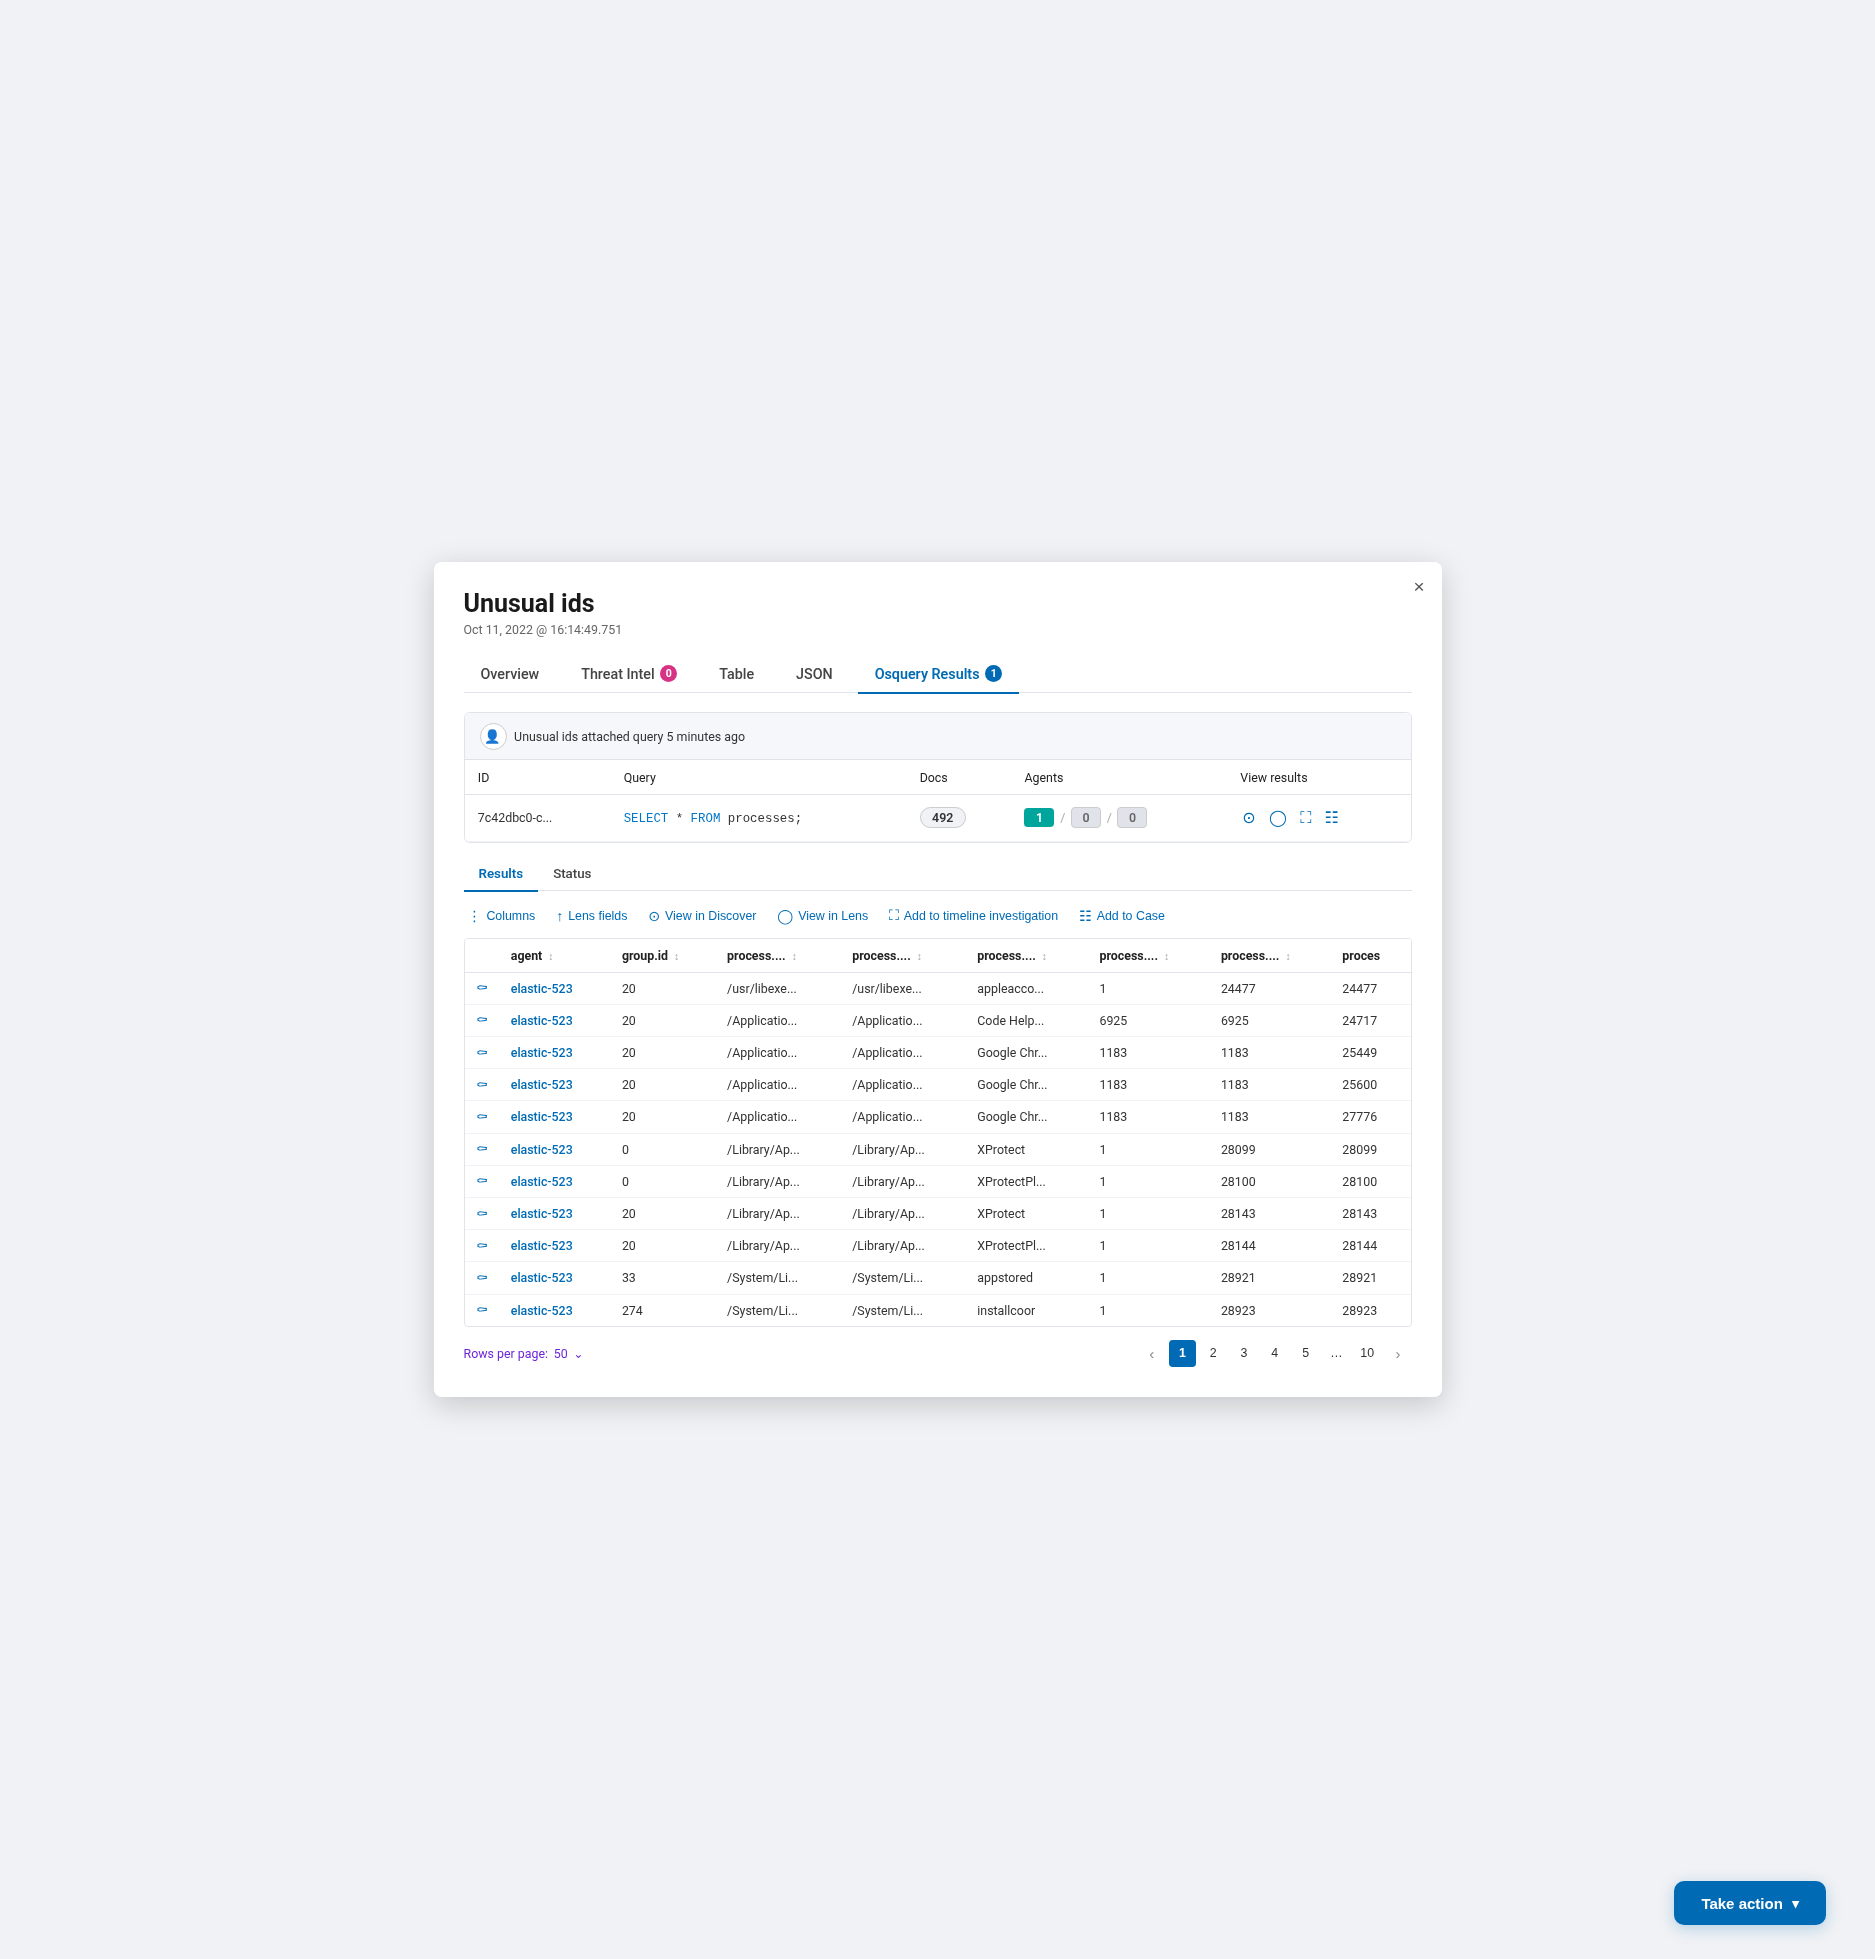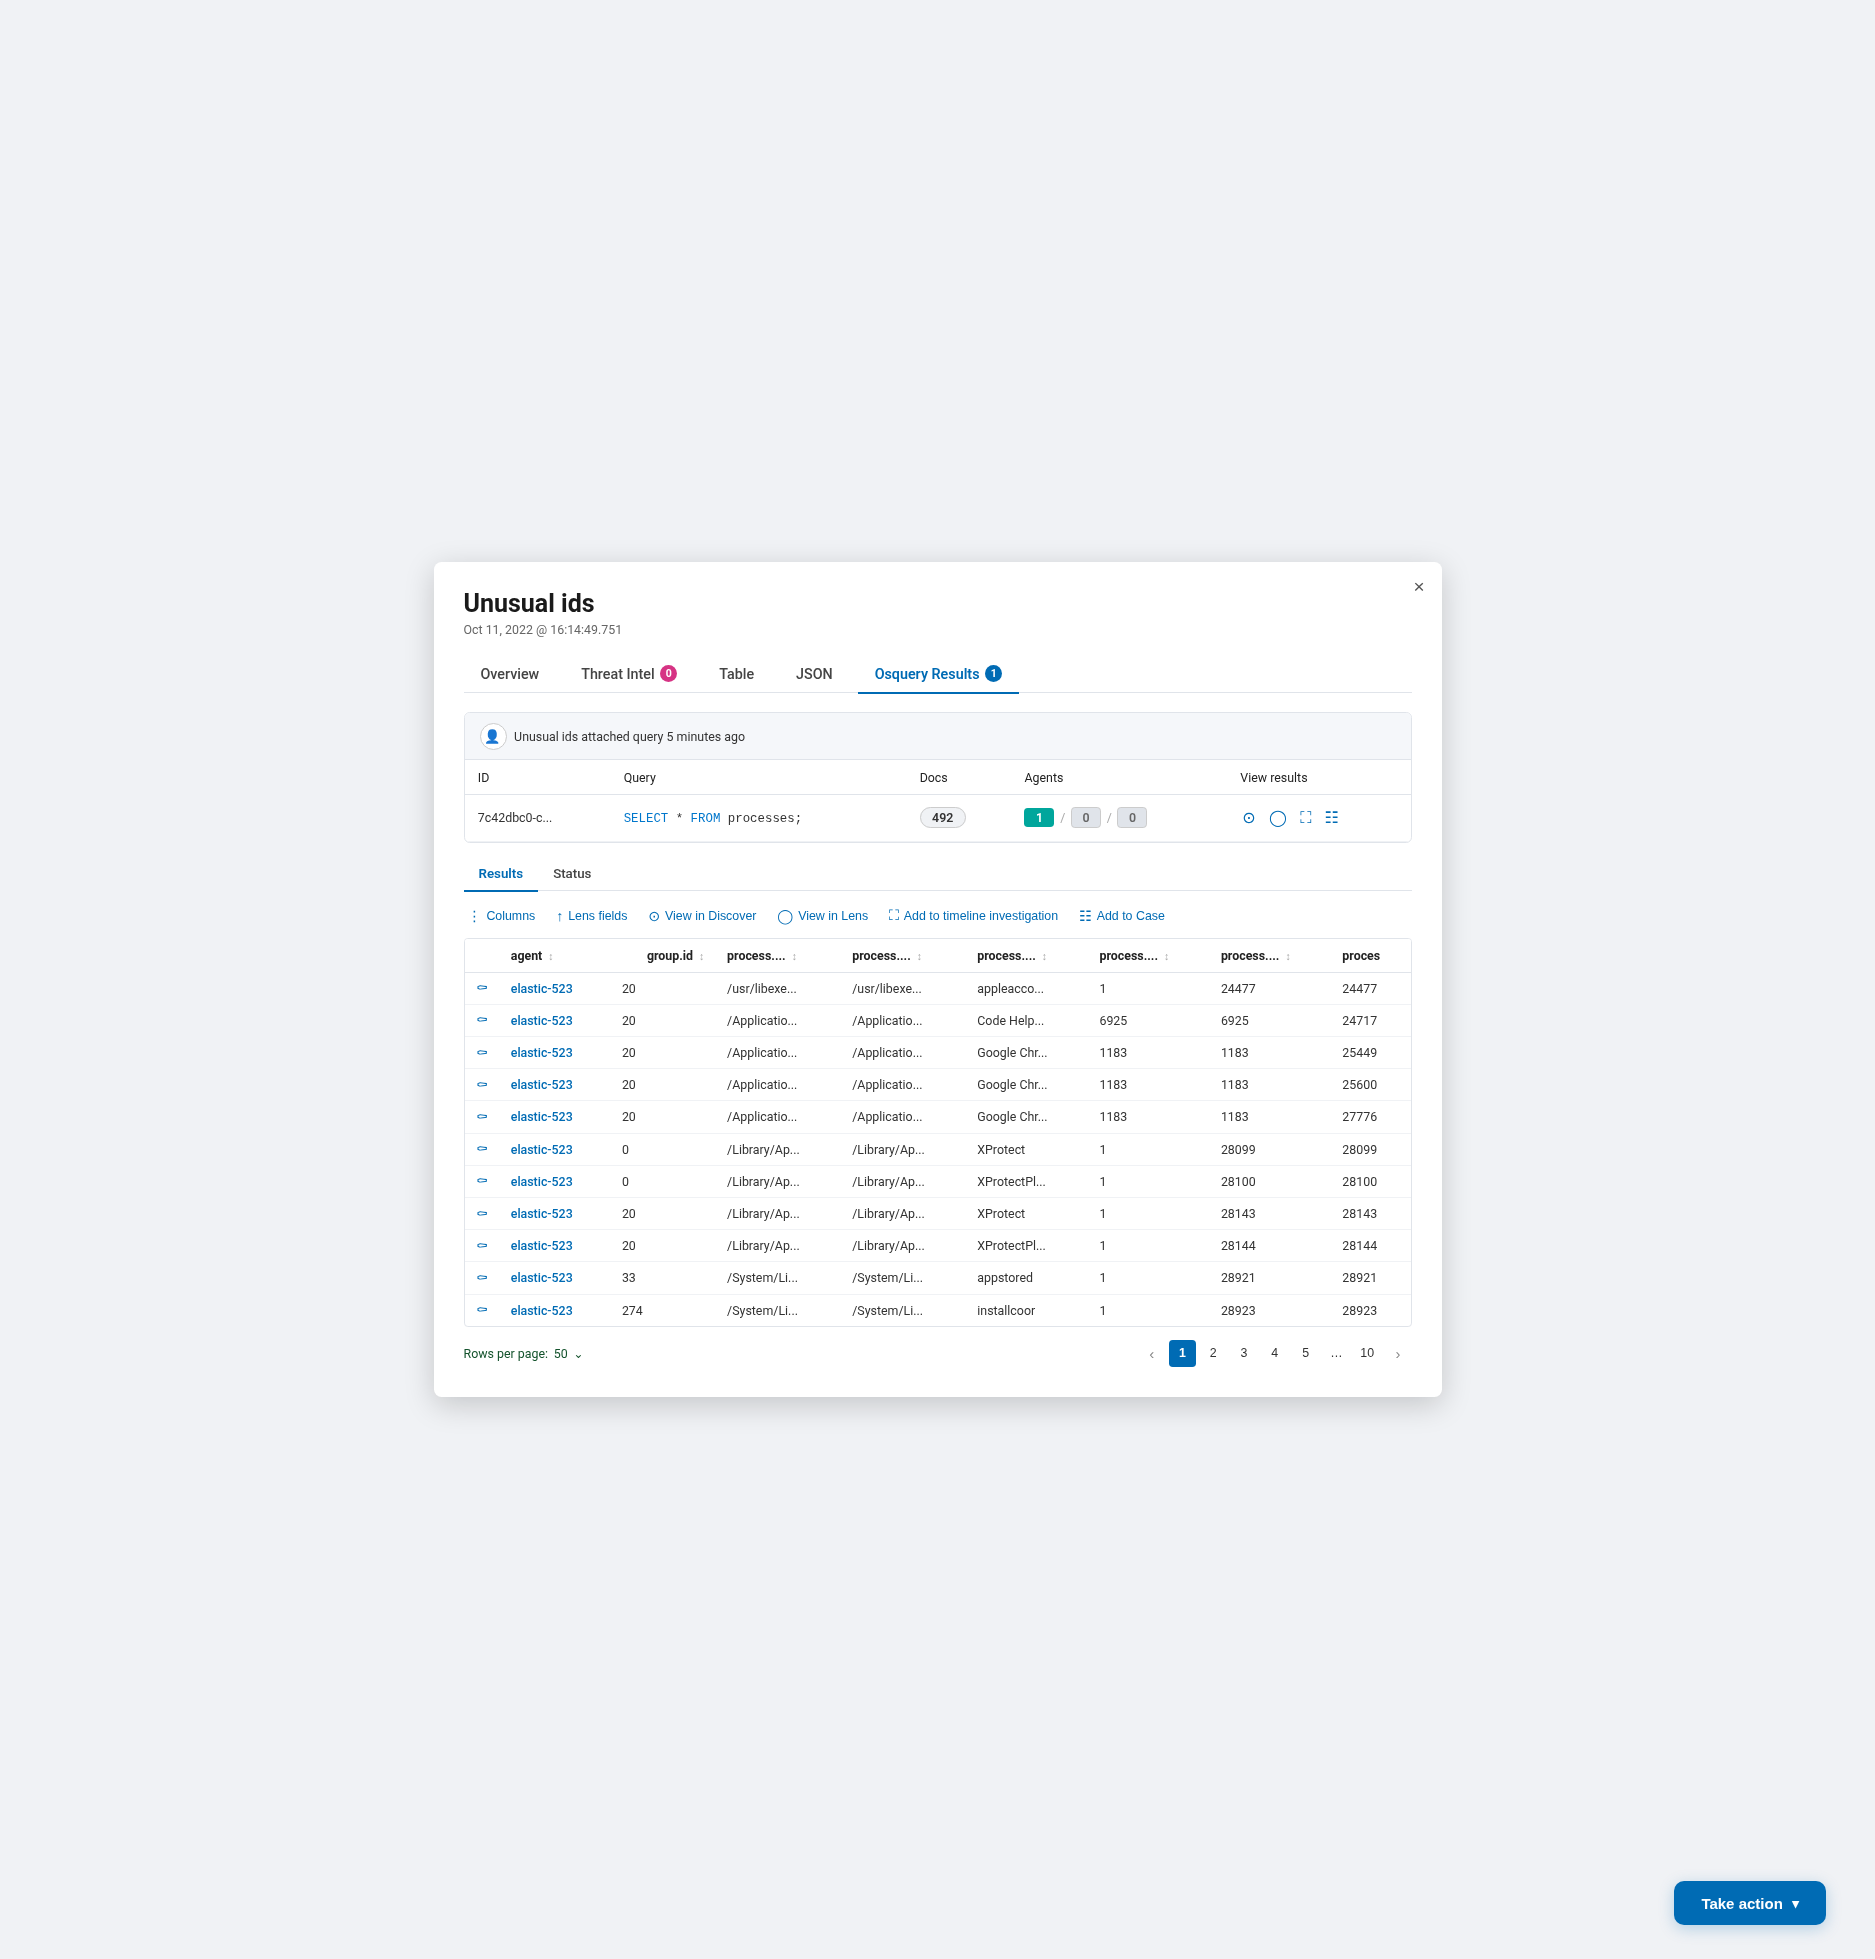--- a/index.html
+++ b/index.html
@@ -274,21 +274,21 @@
       display: flex;
       align-items: center;
       justify-content: space-between;
       margin-top: 13.3px;
       font-size: 12.4px;
     }
     .rows-per-page {
       display: flex;
       align-items: center;
       gap: 5.7px;
-      color: #14532d;
+      color: #6d28d9;
       cursor: pointer;
     }
     .page-nav {
       display: flex;
       align-items: center;
       gap: 3.8px;
     }
     .page-btn {
       min-width: 27px;
       height: 27px;
@@ -437,21 +437,21 @@
       <span>Add to Case</span>
     </button>
   </div>
 
   <div class="data-table-wrap">
     <table class="data-table">
       <thead>
         <tr>
           <th style="width:34px;"></th>
           <th style="cursor:pointer;">agent <span class="sort-arrow">↕</span></th>
-          <th style="cursor:pointer;text-align:right;">group.id <span class="sort-arrow">↕</span></th>
+          <th style="cursor:pointer;">group.id <span class="sort-arrow">↕</span></th>
           <th style="cursor:pointer;">process.... <span class="sort-arrow">↕</span></th>
           <th style="cursor:pointer;">process.... <span class="sort-arrow">↕</span></th>
           <th style="cursor:pointer;">process.... <span class="sort-arrow">↕</span></th>
           <th style="cursor:pointer;">process.... <span class="sort-arrow">↕</span></th>
           <th style="cursor:pointer;">process.... <span class="sort-arrow">↕</span></th>
           <th style="cursor:pointer;">proces</th>
         </tr>
       </thead>
       <tbody id="table-body">
       <tr>

